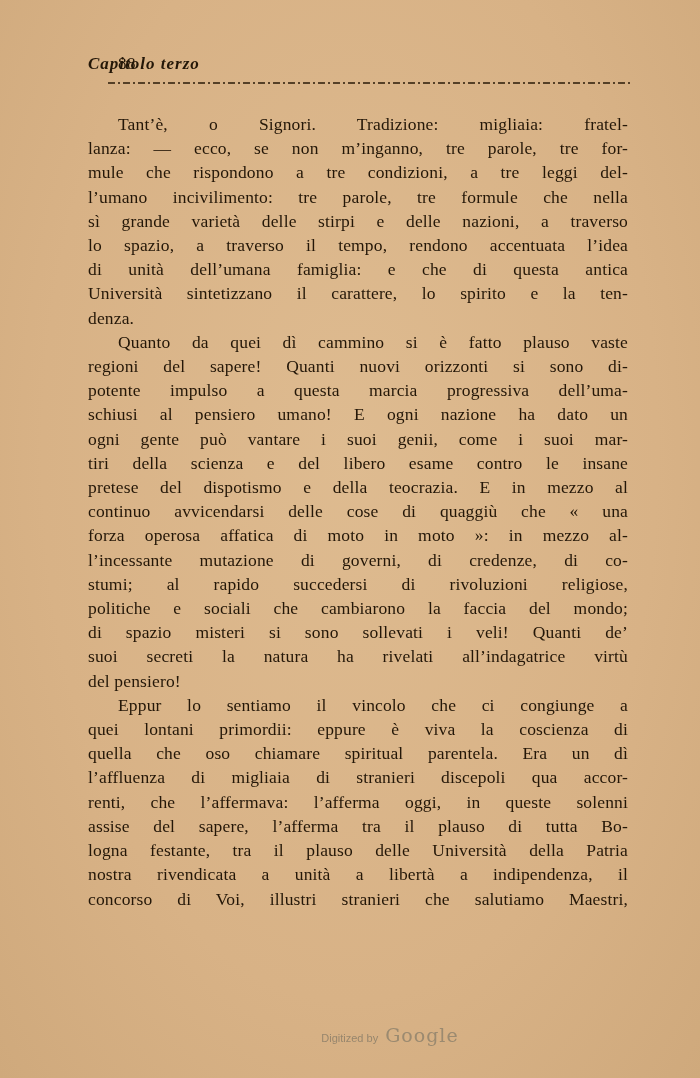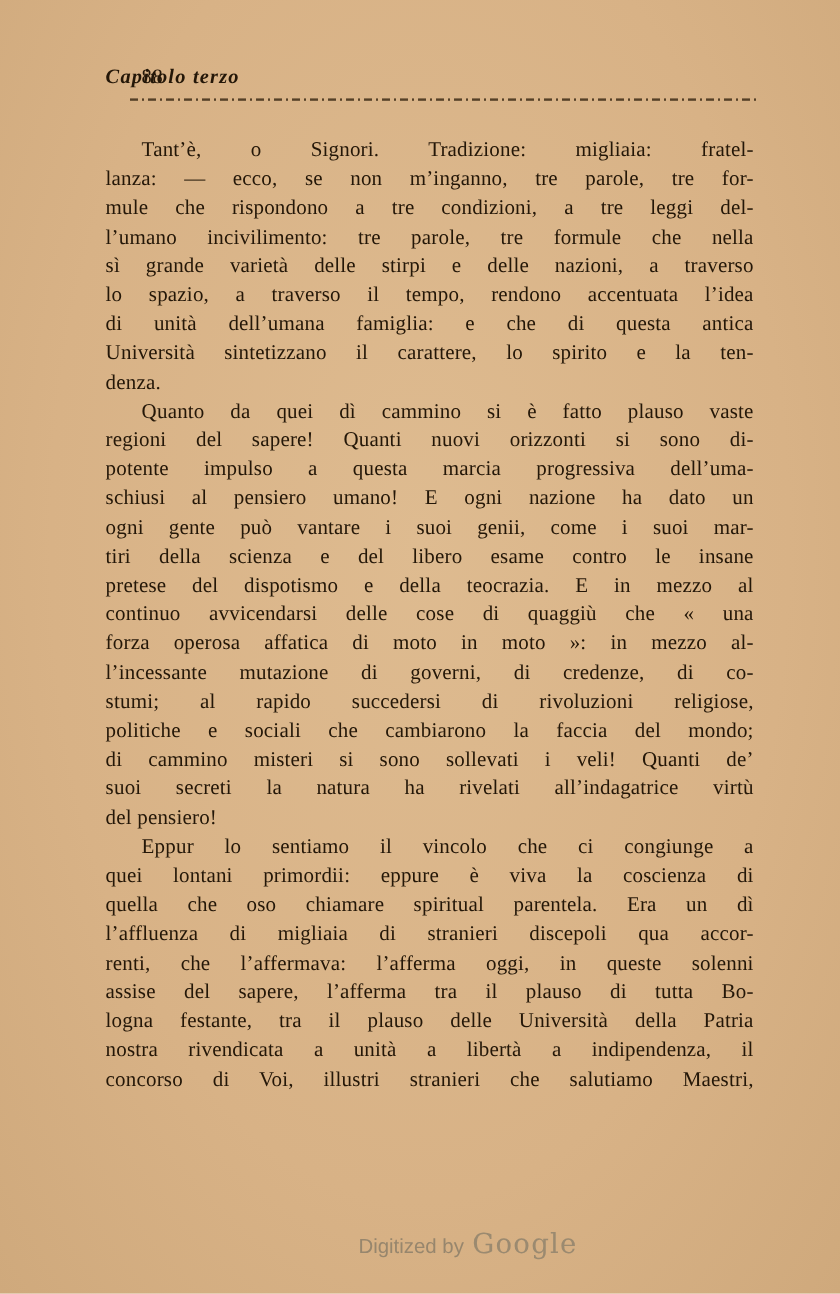--- a/index.html
+++ b/index.html
@@ -85,26 +85,26 @@
     left: 88px;
     width: 540px;
     display: flex;
     justify-content: center;
     align-items: baseline;
     gap: 7px;
     transform: translateX(32px);
   }
   .dig {
     font-family: "Liberation Sans", sans-serif;
-    font-size: 17px;
+    font-size: 11px;
     color: #97866d;
   }
   .google {
     font-family: "DejaVu Serif", serif;
-    font-size: 23px;
+    font-size: 19px;
     color: #9b8a70;
     letter-spacing: 1px;
   }
 </style>
 </head>
 <body>
 
 <div class="page">
 
   <header class="page-header">
@@ -129,21 +129,21 @@
       <div class="text-line">potente impulso a questa marcia progressiva dell’uma-</div>
       <div class="text-line">schiusi al pensiero umano! E ogni nazione ha dato un</div>
       <div class="text-line">ogni gente può vantare i suoi genii, come i suoi mar-</div>
       <div class="text-line">tiri della scienza e del libero esame contro le insane</div>
       <div class="text-line">pretese del dispotismo e della teocrazia. E in mezzo al</div>
       <div class="text-line">continuo avvicendarsi delle cose di quaggiù che « una</div>
       <div class="text-line">forza operosa affatica di moto in moto »: in mezzo al-</div>
       <div class="text-line">l’incessante mutazione di governi, di credenze, di co-</div>
       <div class="text-line">stumi; al rapido succedersi di rivoluzioni religiose,</div>
       <div class="text-line">politiche e sociali che cambiarono la faccia del mondo;</div>
-      <div class="text-line">di cammino misteri si sono sollevati i veli! Quanti de’</div>
+      <div class="text-line">di spazio misteri si sono sollevati i veli! Quanti de’</div>
       <div class="text-line">suoi secreti la natura ha rivelati all’indagatrice virtù</div>
       <div class="text-line last">del pensiero!</div>
       <div class="text-line first">Eppur lo sentiamo il vincolo che ci congiunge a</div>
       <div class="text-line">quei lontani primordii: eppure è viva la coscienza di</div>
       <div class="text-line">quella che oso chiamare spiritual parentela. Era un dì</div>
       <div class="text-line">l’affluenza di migliaia di stranieri discepoli qua accor-</div>
       <div class="text-line">renti, che l’affermava: l’afferma oggi, in queste solenni</div>
       <div class="text-line">assise del sapere, l’afferma tra il plauso di tutta Bo-</div>
       <div class="text-line">logna festante, tra il plauso delle Università della Patria</div>
       <div class="text-line">nostra rivendicata a unità a libertà a indipendenza, il</div>

